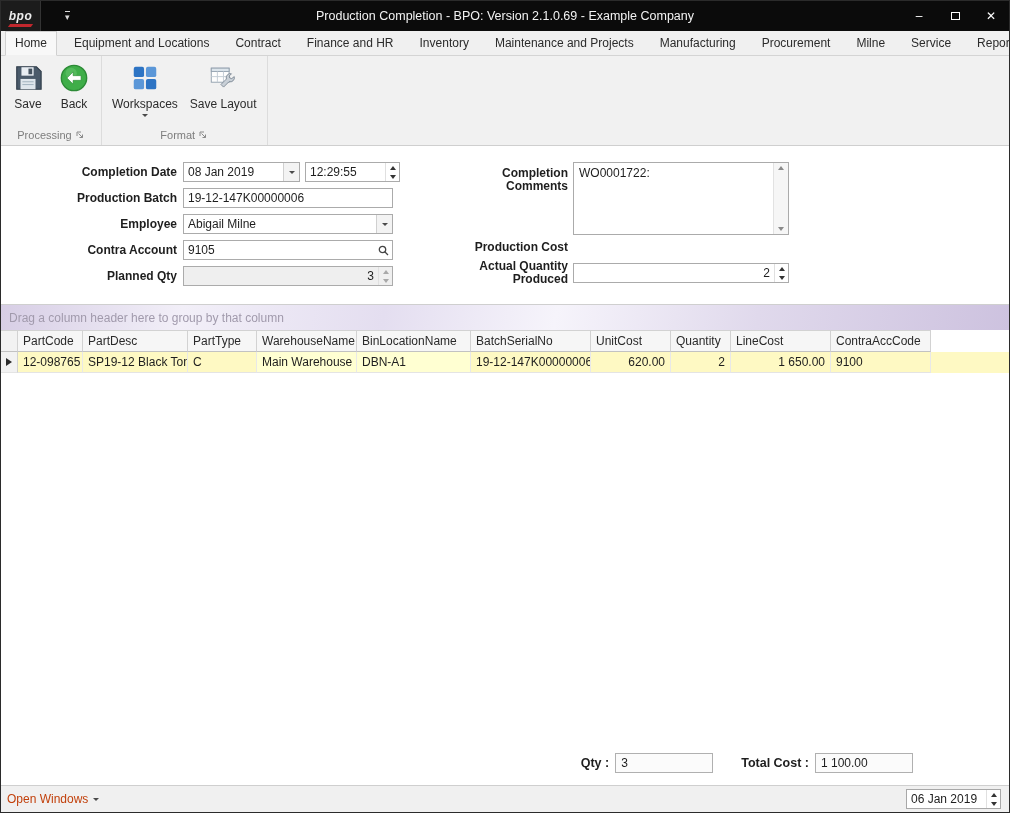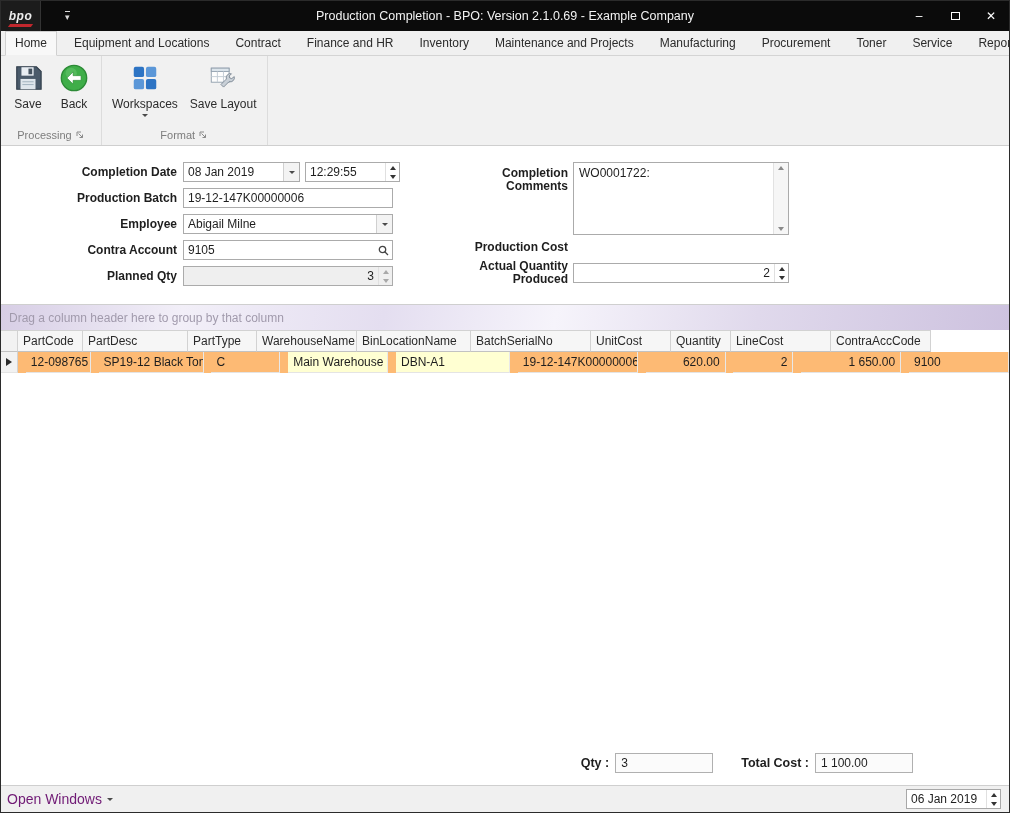--- a/index.html
+++ b/index.html
@@ -63,41 +63,41 @@
   .memo { width:216px; height:73px; border:1px solid #ababab; background:#fff; display:flex; }
   .memo-text { flex:1; padding:3px 5px; font-size:12px; }
   .memo-scroll { width:15px; border-left:1px solid #e2e2e2; background:#f6f6f6; display:flex; flex-direction:column; justify-content:space-between; align-items:center; padding:3px 0; }
   .memo-scroll .tri-up-s, .memo-scroll .tri-dn-s { border-bottom-color:#8a8a8a; border-top-color:#8a8a8a; }
 
   
   .grid-band { height:26px; border-top:1px solid #cfcfcf; background:linear-gradient(100deg, #d7cee5 0%, #f2eff8 18%, #e4def0 38%, #f6f4fb 55%, #e0d9ec 75%, #cdc2df 100%); display:flex; align-items:center; padding-left:8px; flex:0 0 auto; }
   .grid-band span { color:#a19aac; font-size:12px; }
   .grid-header { display:flex; flex:0 0 auto; background:#fff; }
   .gh { height:22px; background:#f6f6f6; border-right:1px solid #d2d2d2; border-top:1px solid #d2d2d2; border-bottom:1px solid #c2c2c2; display:flex; align-items:center; padding:0 5px; font-size:12px; color:#2a2a2a; white-space:nowrap; overflow:hidden; }
-  .grid-row { display:flex; flex:0 0 auto; background:#fdba74;justify-content:space-between; }
+  .grid-row { display:flex; flex:0 0 auto; background:#fef9c3; }
   .gc { height:21px; border-right:1px solid #e8e8e8; border-bottom:1px solid #e4e4e4; display:flex; align-items:center; padding:0 5px; font-size:12px; white-space:nowrap; overflow:hidden; }
   .gc.num { justify-content:flex-end; }
   .gc.hl { background:#ffffd2; }
   .c0 { width:17px; padding:0; justify-content:center; }
   .gh.c0, .gc.c0 { background:#f2f2f2; border-right:1px solid #d2d2d2; }
   .c1 { width:65px; } .c2 { width:105px; } .c3 { width:69px; } .c4 { width:100px; }
   .c5 { width:114px; } .c6 { width:120px; } .c7 { width:80px; } .c8 { width:60px; }
   .c9 { width:100px; } .c10 { width:100px; }
   .row-arrow { width:0; height:0; border-top:4px solid transparent; border-bottom:4px solid transparent; border-left:6px solid #2b2b2b; display:inline-block; }
   .grid-empty { flex:1; background:#fff; }
 
   
   .totals-row { display:flex; align-items:center; justify-content:flex-end; padding-right:96px; margin-bottom:12px; flex:0 0 auto; }
   .tlabel { font-weight:bold; font-size:12.5px; margin-right:6px; }
   .tfield { width:98px; height:20px; border:1px solid #b0b0b0; background:#fbfbfb; display:flex; align-items:center; padding:0 5px; font-size:12px; }
   .tspace { width:28px; }
 
   
   .statusbar { height:27px; background:#f0f0f0; border-top:1px solid #cfcfcf; display:flex; align-items:center; padding:0 8px 0 6px; flex:0 0 auto; }
-  .open-windows { display:flex; align-items:center; gap:5px; font-size:14px; color:#701a75; }
+  .open-windows { display:flex; align-items:center; gap:5px; font-size:12px; color:#c2410c; }
   .status-date { margin-left:auto; width:95px; height:20px; background:#fff; border:1px solid #a8a8a8; display:flex; align-items:center; }
   .status-date .val { flex:1; padding:0 4px; font-size:12px; }
 </style>
 </head>
 <body>
 
 <div class="window">
 
   <div class="titlebar">
     <div class="logo">
@@ -117,21 +117,21 @@
 
   <div class="menubar">
     <div class="tab active">Home</div>
     <div class="tab">Equipment and Locations</div>
     <div class="tab">Contract</div>
     <div class="tab">Finance and HR</div>
     <div class="tab">Inventory</div>
     <div class="tab">Maintenance and Projects</div>
     <div class="tab">Manufacturing</div>
     <div class="tab">Procurement</div>
-    <div class="tab">Toner</div>
+    <div class="tab">Milne</div>
     <div class="tab">Service</div>
     <div class="tab">Reporting</div>
     <div class="tab">Utilities</div>
 
   </div>
 
   <div class="ribbon">
     <div class="rgroup">
       <div class="rgroup-body">
         <div class="rbtn">

